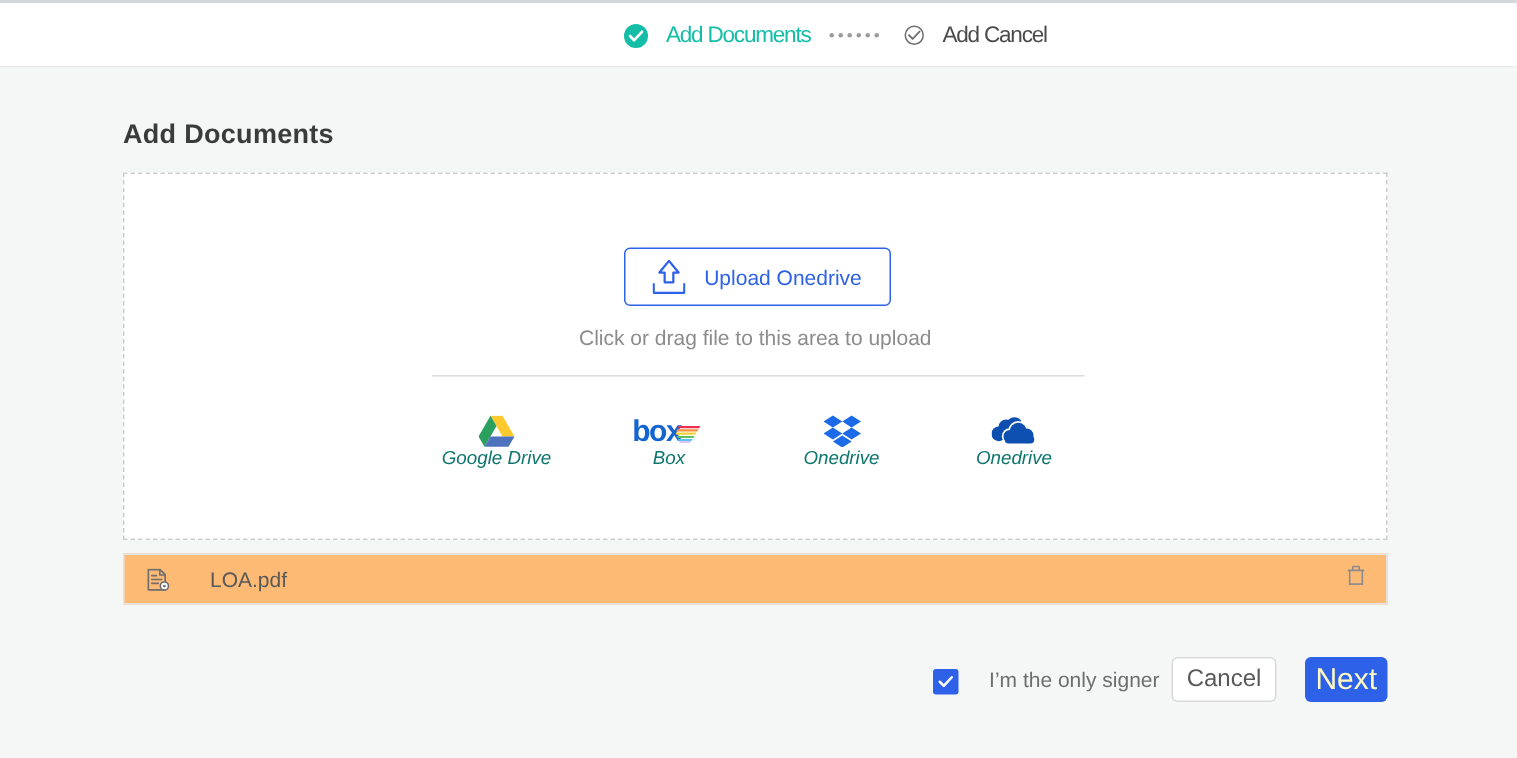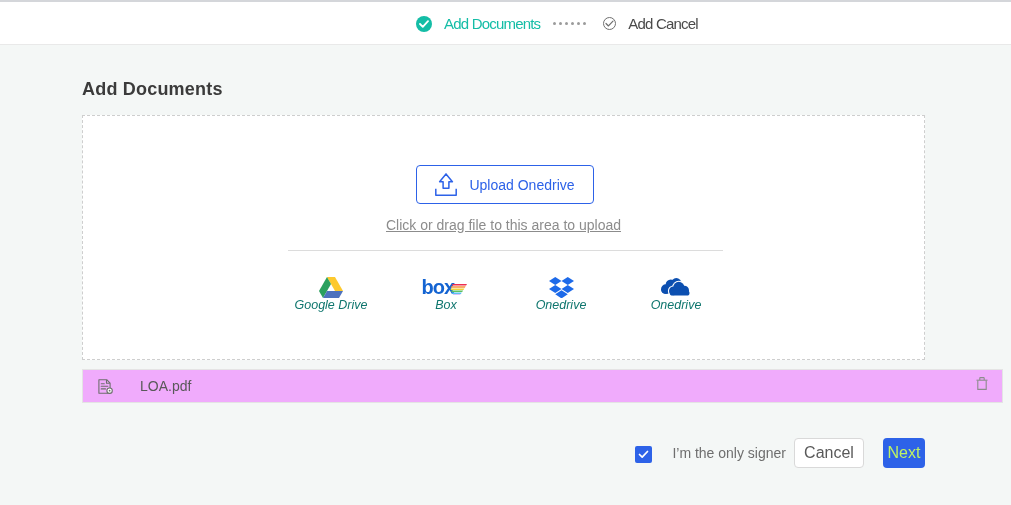--- a/index.html
+++ b/index.html
@@ -12,35 +12,35 @@
 .step1-label { color:#14bda6; font-size:15px; letter-spacing:-0.8px; margin-left:12px; }
 .dots { display:flex; align-items:center; margin-left:13px; }
 .dots span { width:3px; height:3px; border-radius:50%; background:#9b9b9b; margin-right:3px; }
 .circle-o { width:13px; height:13px; border-radius:50%; border:1px solid #6f6f6f; margin-left:14px; display:flex; align-items:center; justify-content:center; }
 .step2-label { color:#4a4a4a; font-size:15px; letter-spacing:-0.8px; margin-left:12px; }
 .content { position:absolute; left:82px; top:47px; width:843px; }
 h1 { font-size:18px; font-weight:bold; color:#3b3b3b; margin-top:32px; letter-spacing:0.2px; }
 .dropzone { position:absolute; left:0; top:68px; width:843px; height:245px; background:#ffffff; border:1px dashed #cecece; }
 .upload-btn { position:absolute; left:333px; top:49px; width:178px; height:39px; border:1px solid #2d62e8; border-radius:4px; background:#fff; display:flex; align-items:center; justify-content:center; color:#2d62e8; font-size:14px; }
 .upload-btn svg { margin-right:12px; }
-.drag-hint { position:absolute; top:101px; width:100%; text-align:center; color:#8c8c8c; font-size:14px;text-decoration:underline; }
+.drag-hint { position:absolute; top:101px; width:100%; text-align:center; color:#8c8c8c; font-size:14px; }
 .divider { position:absolute; left:205px; top:134px; width:435px; height:1px; background:#dcdcdc; }
 .services { position:absolute; left:-1px; top:150px; width:843px; display:flex; justify-content:center; gap:21px; }
 .svc { width:94px; text-align:center; }
 .svc .ic { height:32px; display:flex; align-items:flex-end; justify-content:center; }
 .svc .lbl { font-size:12.5px; color:#0f766e;font-style:italic; }
-.filerow { position:absolute; left:0; top:322px; width:921px; height:34px; background:#f0abfc; border:1px solid #e4e4e4; display:flex; align-items:center; }
+.filerow { position:absolute; left:0; top:322px; width:843px; height:34px; background:#fdba74; border:1px solid #e4e4e4; display:flex; align-items:center; }
 .filerow .ficon { margin-left:15px; }
 .filerow .fname { margin-left:27px; font-size:14px; color:#595959; }
 .filerow .trash { margin-left:auto; margin-right:14px; align-self:flex-start; margin-top:7px; }
 .actions { position:absolute; left:0; top:391px; width:843px; height:30px; display:flex; align-items:center; justify-content:flex-end; }
 .cbx { width:17px; height:17px; background:#2d62e8; border-radius:2px; display:flex; align-items:center; justify-content:center; margin-top:2px; }
 .cbx-label { margin-left:20px; font-size:14px; color:#6e6e6e; margin-right:8px;text-align:right; }
 .btn-cancel { width:70px; height:30px; background:#fff; border:1px solid #d9d9d9; border-radius:4px; color:#595959; font-size:16px; display:flex; align-items:center; justify-content:center; margin-right:19px; }
-.btn-next { width:42px; height:30px; background:#2d62e8; border-radius:4px; color:#bef264; font-size:16px; display:flex; align-items:center; justify-content:center; }
+.btn-next { width:55px; height:30px; background:#2d62e8; border-radius:4px; color:#fef9c3; font-size:20px; display:flex; align-items:center; justify-content:center; }
 </style>
 </head>
 <body>
 <div class="topstrip"></div>
 <div class="header">
   <div class="steps">
     <div class="step-circle">
       <svg width="10" height="8" viewBox="0 0 10 8">
           <path d="M1 4 L3.8 6.8 L9 1.2" stroke="#fff" stroke-width="1.8" fill="none" stroke-linecap="round" stroke-linejoin="round"></path>
         </svg>

